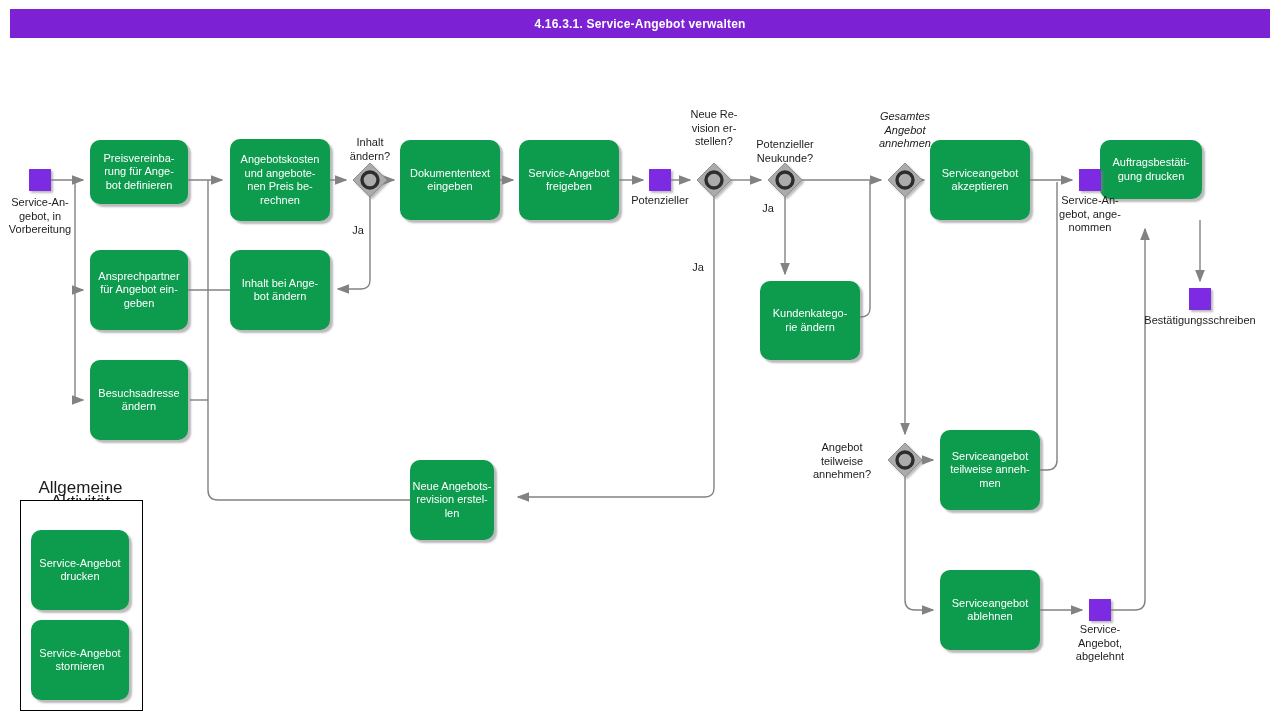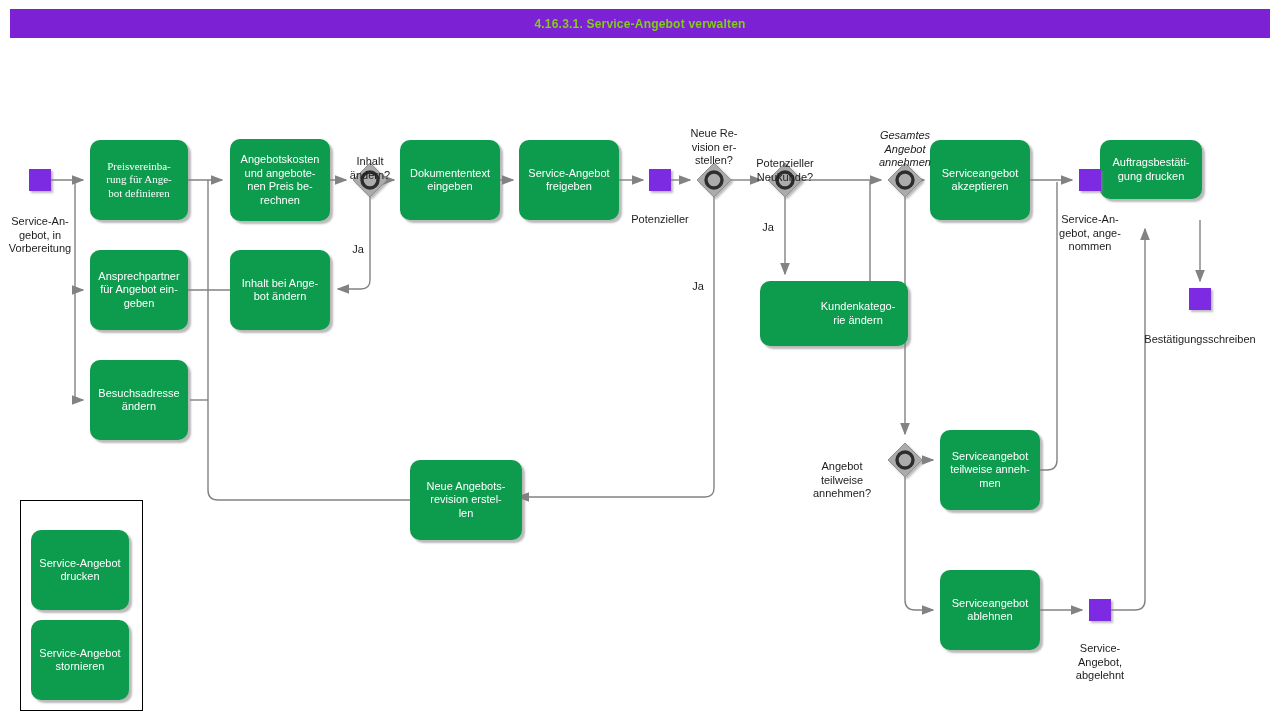--- a/index.html
+++ b/index.html
@@ -1,52 +1,52 @@
 <!DOCTYPE html>
 <html style="--header-bg: #7c21d4; --act-green: #0d9b4d; --ev-purple: #7c2be2;"><head>
 <meta charset="utf-8">
 <style>
   html,body{margin:0;padding:0;background:#ffffff;}
   body{width:1280px;height:720px;position:relative;overflow:hidden;
        font-family:"Liberation Sans","DejaVu Sans",sans-serif;}
   #stage{position:absolute;inset:0;width:1280px;height:720px;}
 
   .titlebar{position:absolute;left:10px;top:9px;width:1260px;height:29px;
-    background:var(--header-bg,#7c21d4);color:#84cc16;font-size:12px;font-weight:bold;
+    background:var(--header-bg,#7c21d4);color:#ffffff;font-size:12px;font-weight:bold;
     display:flex;align-items:center;justify-content:center;letter-spacing:.2px;}
 
   .wires{position:absolute;left:0;top:0;pointer-events:none;}
 
   .activity{position:absolute;background:var(--act-green,#0d9b4d);color:#fff;
     border-radius:10px;box-shadow:3px 3px 2px rgba(130,130,130,.55);
     display:flex;align-items:center;justify-content:center;text-align:center;
     font-size:11px;line-height:13.5px;white-space:pre-line;}
   .event{position:absolute;width:22px;height:22px;background:var(--ev-purple,#7c2be2);
     box-shadow:2px 2px 2px rgba(130,130,130,.55);}
   .gw{position:absolute;width:38px;height:38px;
     filter:drop-shadow(2px 2px 1px rgba(130,130,130,.55));}
   .lbl{position:absolute;color:#1c1c1c;font-size:11px;line-height:13.5px;
-    text-align:center;white-space:pre-line;margin-top:19px;}
+    text-align:center;white-space:pre-line;}
   .ja{width:22px;}
 
   .legendbox{position:absolute;left:20px;top:500px;width:121px;height:209px;
     border:1px solid #000;background:#fff;}
 
   
-  #n-preis{left:90px;top:140px;width:98px;height:80px;font-family:Liberation Serif, serif;}
+  #n-preis{left:90px;top:140px;width:98px;height:64px;}
   #n-ansprech{left:90px;top:250px;width:98px;height:80px;}
   #n-besuch{left:90px;top:360px;width:98px;height:80px;}
   #n-kosten{left:230px;top:139px;width:100px;height:82px;}
   #n-inhaltbei{left:230px;top:250px;width:100px;height:80px;}
   #n-doku{left:400px;top:140px;width:100px;height:80px;}
   #n-frei{left:519px;top:140px;width:100px;height:80px;}
-  #n-kunden{left:760px;top:281px;width:100px;height:65px;padding-left:48px;}
+  #n-kunden{left:760px;top:281px;width:100px;height:79px;}
   #n-akzept{left:930px;top:140px;width:100px;height:80px;}
   #n-auftrag{left:1100px;top:140px;width:102px;height:59px;}
-  #n-revision{left:410px;top:460px;width:112px;height:80px;}
+  #n-revision{left:410px;top:460px;width:84px;height:80px;}
   #n-teilw{left:940px;top:430px;width:100px;height:80px;}
   #n-ablehn{left:940px;top:570px;width:100px;height:80px;}
   #n-leg1{left:31px;top:530px;width:98px;height:80px;}
   #n-leg2{left:31px;top:620px;width:98px;height:80px;}
 
   #e-start{left:29px;top:169px;}
   #e-brief{left:649px;top:169px;}
   #e-angen{left:1079px;top:169px;}
   #e-best{left:1189px;top:288px;}
   #e-abgel{left:1089px;top:599px;}

